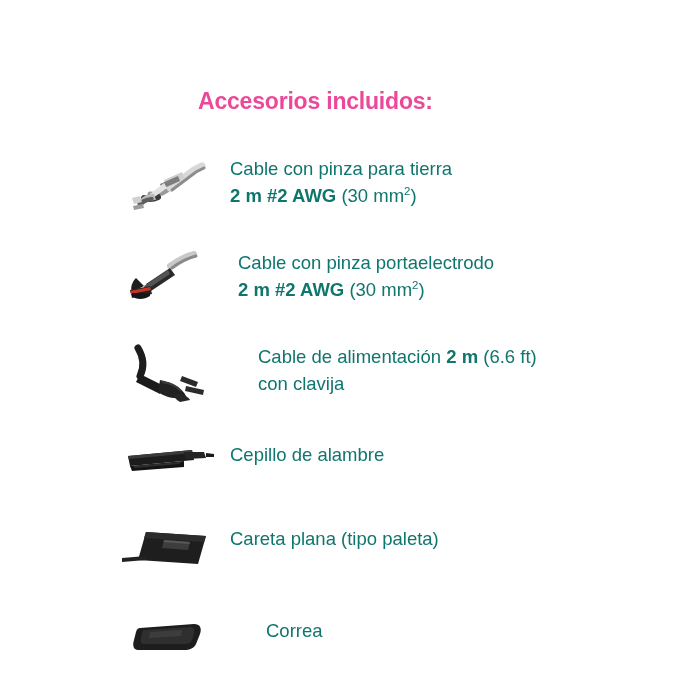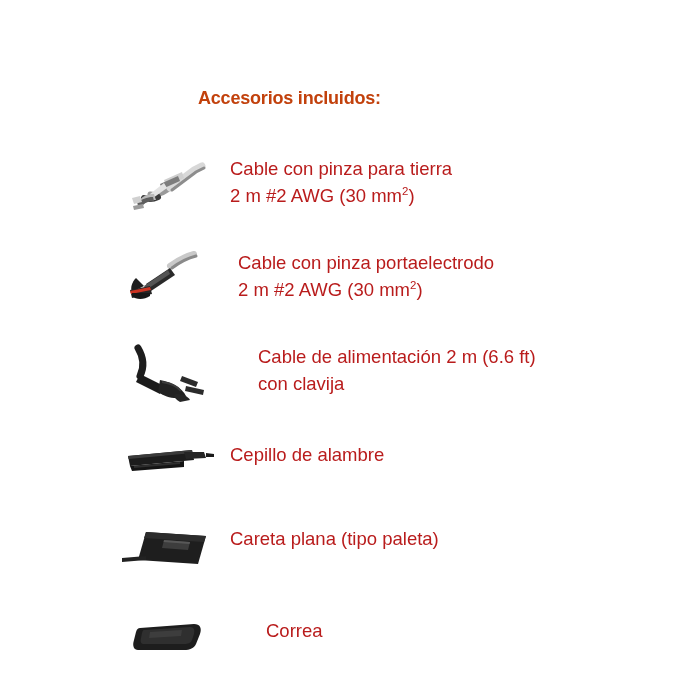--- a/index.html
+++ b/index.html
@@ -17,24 +17,24 @@
   .page {
     position: relative;
     width: 700px;
     height: 700px;
     box-sizing: border-box;
   }
   .title {
     position: absolute;
     left: 198px;
     top: 88px;
-    font-size: 18px;
+    font-size: 23px;
     font-weight: bold;
     letter-spacing: -0.2px;
-    color: #c2410c;
+    color: #ec4899;
   }
   .list {
     position: absolute;
     left: 110px;
     top: 150px;
     width: 520px;
   }
   .row {
     display: flex;
     align-items: flex-start;
@@ -47,27 +47,27 @@
     display: flex;
     align-items: center;
     justify-content: center;
     padding-top: 4px;
   }
   .text-cell {
     flex: 1 1 auto;
     padding-top: 6px;
     font-size: 18.5px;
     line-height: 1.45;
-    color: #b91c1c;
+    color: #0f766e;
   }
   .text-cell .ln {
     display: block;
     white-space: nowrap;
   }
-  .b { font-weight: normal; }
+  .b { font-weight: bold; }
   sup {
     font-size: 0.62em;
     vertical-align: super;
     line-height: 0;
   }
   
   .row-1 .icon-cell, .row-2 .icon-cell { padding-top: 0; }
   .row-1 { min-height: 72px; }
   .row-2 { min-height: 72px; gap: 8px; }
   .row-3 { min-height: 76px; gap: 28px; }

